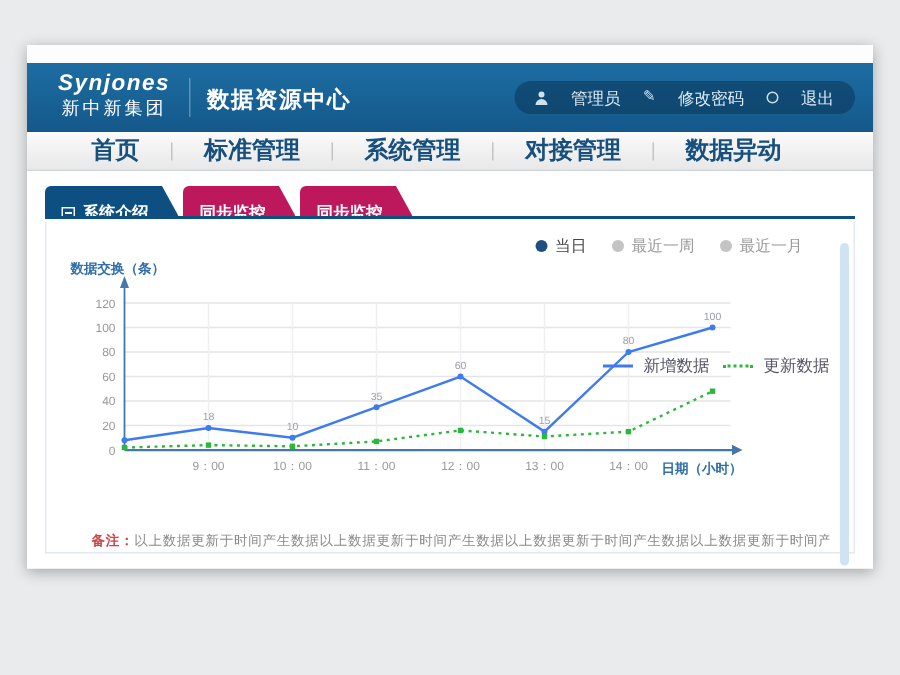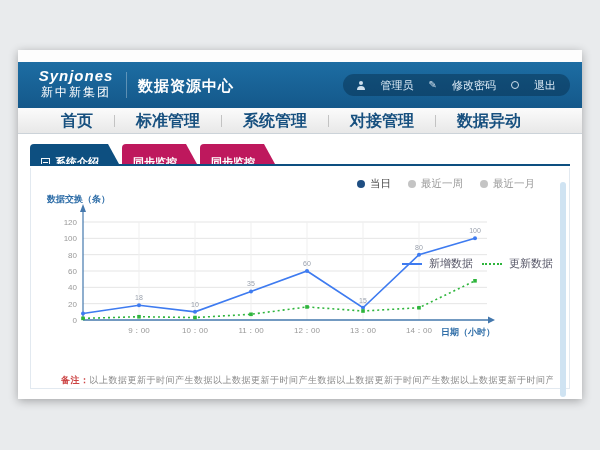--- a/index.html
+++ b/index.html
@@ -1,19 +1,19 @@
 <!DOCTYPE html>
 <html><head>
 <meta charset="utf-8">
 <style>
   * { margin:0; padding:0; box-sizing:border-box; }
   html,body { width:600px; height:450px; overflow:hidden; }
   body { background:#e9ebed; font-family:"Liberation Sans","DejaVu Sans",sans-serif; position:relative; }
   .window { position:absolute; left:18px; top:30px; width:564px; height:349px; background:#fff;
-            box-shadow:0 2px 9px rgba(0,0,0,.3);margin-top:20px; }
+            box-shadow:0 2px 9px rgba(0,0,0,.3); }
   
   .topstrip { position:absolute; top:0; left:0; right:0; height:12px; background:#fdfdfd; }
   .header { position:absolute; top:12px; left:0; right:0; height:46px;
             background:linear-gradient(#1d6da3,#14588a); }
   .logo { position:absolute; left:14px; top:5px; width:88px; text-align:center; color:#fff; }
   .logo-l1 { font-size:15px; font-weight:bold; font-style:italic; letter-spacing:1px; line-height:18px; }
   .logo-l2 { font-size:12px; font-weight:normal; letter-spacing:2px; line-height:15px; }
   .hdr-div { position:absolute; left:108px; top:10px; width:1px; height:26px; background:rgba(255,255,255,.3); }
   .app-title { position:absolute; left:120px; top:15px; color:#fff; font-size:15px; font-weight:bold; letter-spacing:1px; }
   .user-pill { position:absolute; right:12px; top:12px; height:22px; border-radius:11px;

